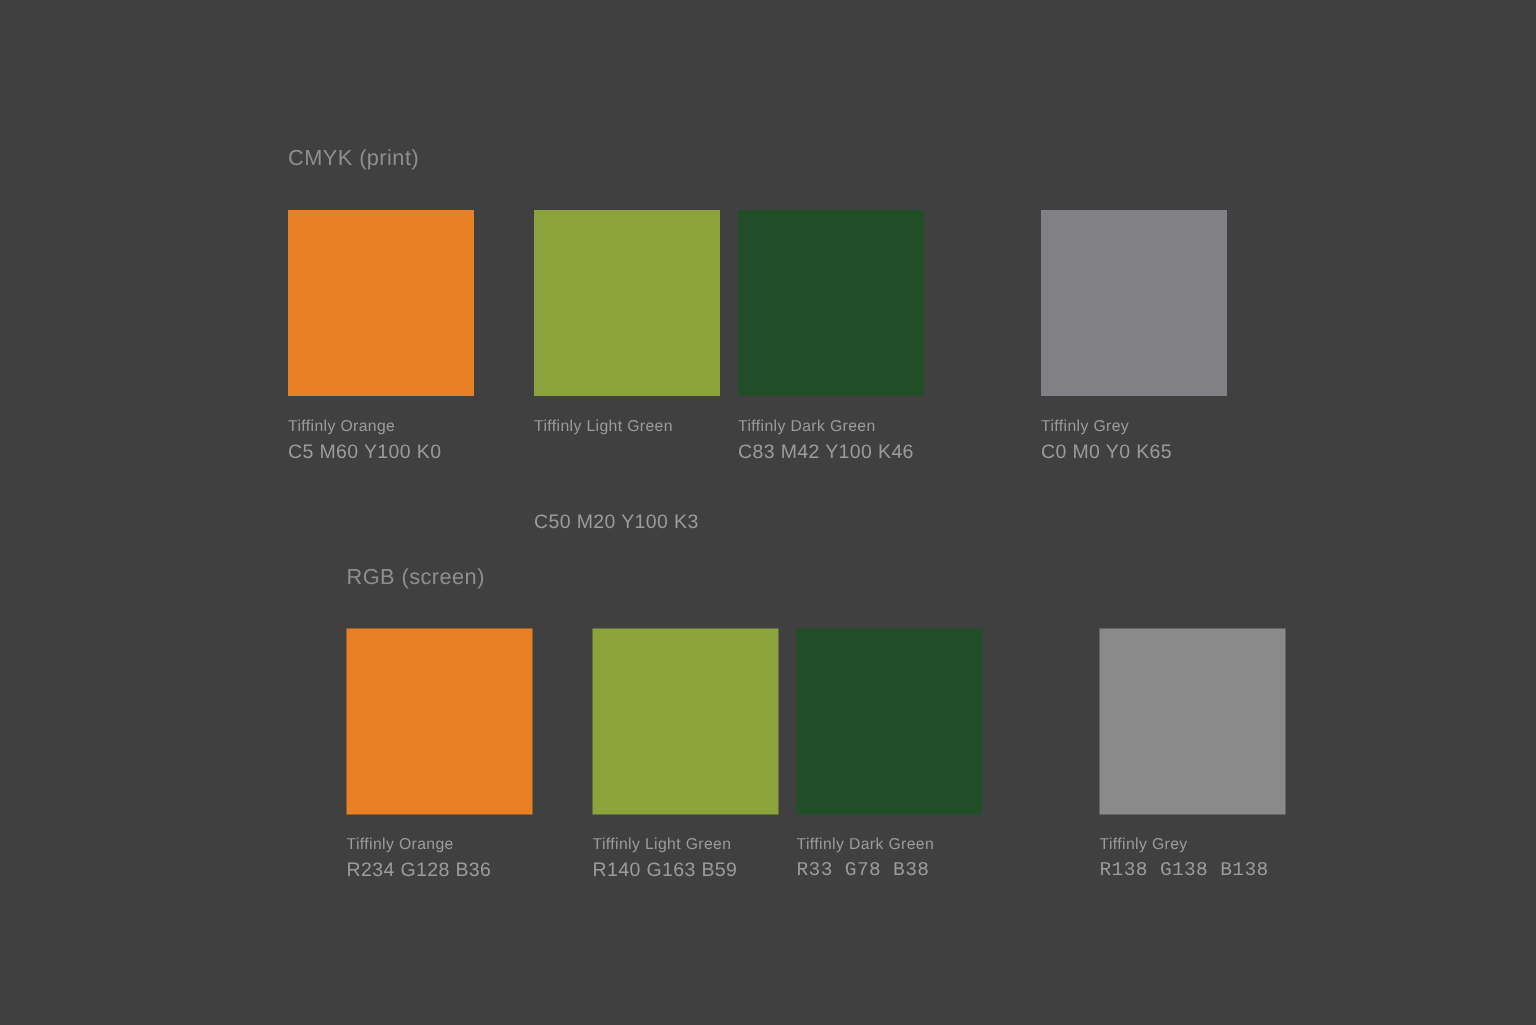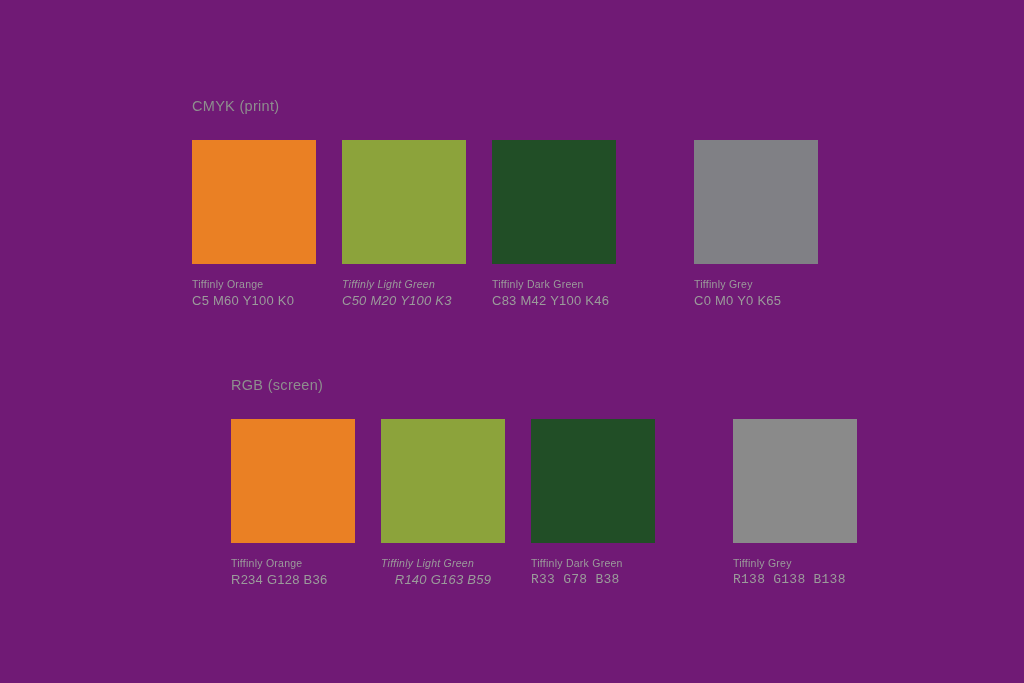--- a/index.html
+++ b/index.html
@@ -51,21 +51,21 @@
     height: 170px;
   }
 
   .swatch-cell {
     position: absolute;
     top: 0;
     width: 124px;
   }
 
   .swatch-cell.col-0 { left: 0px; }
-  .swatch-cell.col-1 { left: 150px; font-style: italic; }
+  .swatch-cell.col-1 { left: 164px; }
   .swatch-cell.col-2 { left: 300px; }
   .swatch-cell.col-3 { left: 502px; }
 
   .swatch-chip {
     width: 124px;
     height: 124px;
     display: block;
   }
 
   .swatch-label {
@@ -81,37 +81,37 @@
     font-size: 13px;
     color: #9b9b9b;
     line-height: 15.5px;
     letter-spacing: 0.25px;
     white-space: nowrap;
   }
 </style>
 </head>
 <body>
 
-<div class="page" style="background-color: #701a75;">
+<div class="page" style="background-color: #404040;">
 
   <div class="section section-cmyk">
     <div class="section-title" style="color: rgb(142, 142, 142);">CMYK (print)</div>
 
     <div class="swatch-row">
 
       <div class="swatch-cell col-0">
         <div class="swatch-chip" style="background-color: rgb(234, 128, 36);"></div>
         <div class="swatch-label" style="color: rgb(155, 155, 155);">Tiffinly Orange</div>
         <div class="swatch-value" style="color: rgb(155, 155, 155);">C5 M60 Y100 K0</div>
       </div>
 
       <div class="swatch-cell col-1">
         <div class="swatch-chip" style="background-color: rgb(140, 163, 59);"></div>
         <div class="swatch-label" style="color: rgb(155, 155, 155);">Tiffinly Light Green</div>
-        <div class="swatch-value" style="color: rgb(155, 155, 155);">C50 M20 Y100 K3</div>
+        <div class="swatch-value" style="color: rgb(155, 155, 155); margin-top: 47px;">C50 M20 Y100 K3</div>
       </div>
 
       <div class="swatch-cell col-2">
         <div class="swatch-chip" style="background-color: rgb(33, 78, 38);"></div>
         <div class="swatch-label" style="color: rgb(155, 155, 155);">Tiffinly Dark Green</div>
         <div class="swatch-value" style="color: rgb(155, 155, 155);">C83 M42 Y100 K46</div>
       </div>
 
       <div class="swatch-cell col-3">
         <div class="swatch-chip" style="background-color: rgb(128, 128, 133);"></div>
@@ -129,21 +129,21 @@
 
       <div class="swatch-cell col-0">
         <div class="swatch-chip" style="background-color: rgb(234, 128, 36);"></div>
         <div class="swatch-label" style="color: rgb(155, 155, 155);">Tiffinly Orange</div>
         <div class="swatch-value" style="color: rgb(155, 155, 155);">R234 G128 B36</div>
       </div>
 
       <div class="swatch-cell col-1">
         <div class="swatch-chip" style="background-color: rgb(140, 163, 59);"></div>
         <div class="swatch-label" style="color: rgb(155, 155, 155);">Tiffinly Light Green</div>
-        <div class="swatch-value" style="color: rgb(155, 155, 155); text-align: center;">R140 G163 B59</div>
+        <div class="swatch-value" style="color: rgb(155, 155, 155);">R140 G163 B59</div>
       </div>
 
       <div class="swatch-cell col-2">
         <div class="swatch-chip" style="background-color: rgb(33, 78, 38);"></div>
         <div class="swatch-label" style="color: rgb(155, 155, 155);">Tiffinly Dark Green</div>
         <div class="swatch-value" style="color: rgb(155, 155, 155); font-family: Liberation Mono, monospace;">R33 G78 B38</div>
       </div>
 
       <div class="swatch-cell col-3">
         <div class="swatch-chip" style="background-color: rgb(138, 138, 138);"></div>

